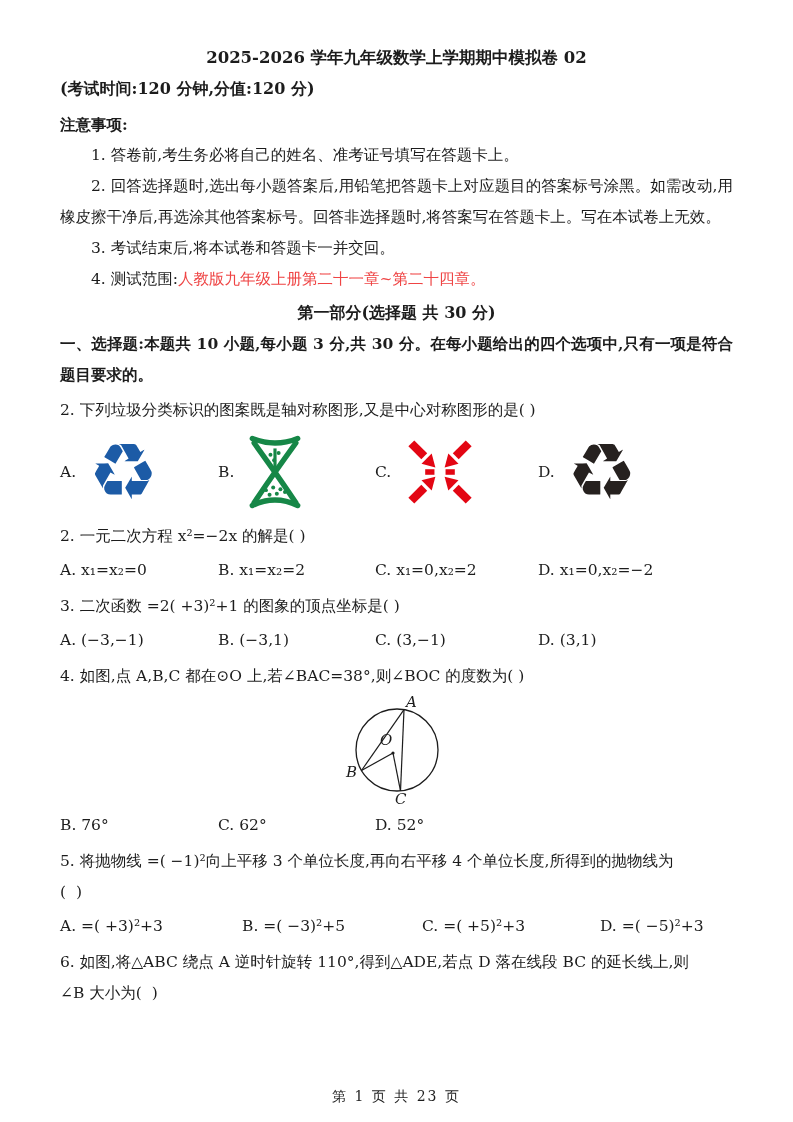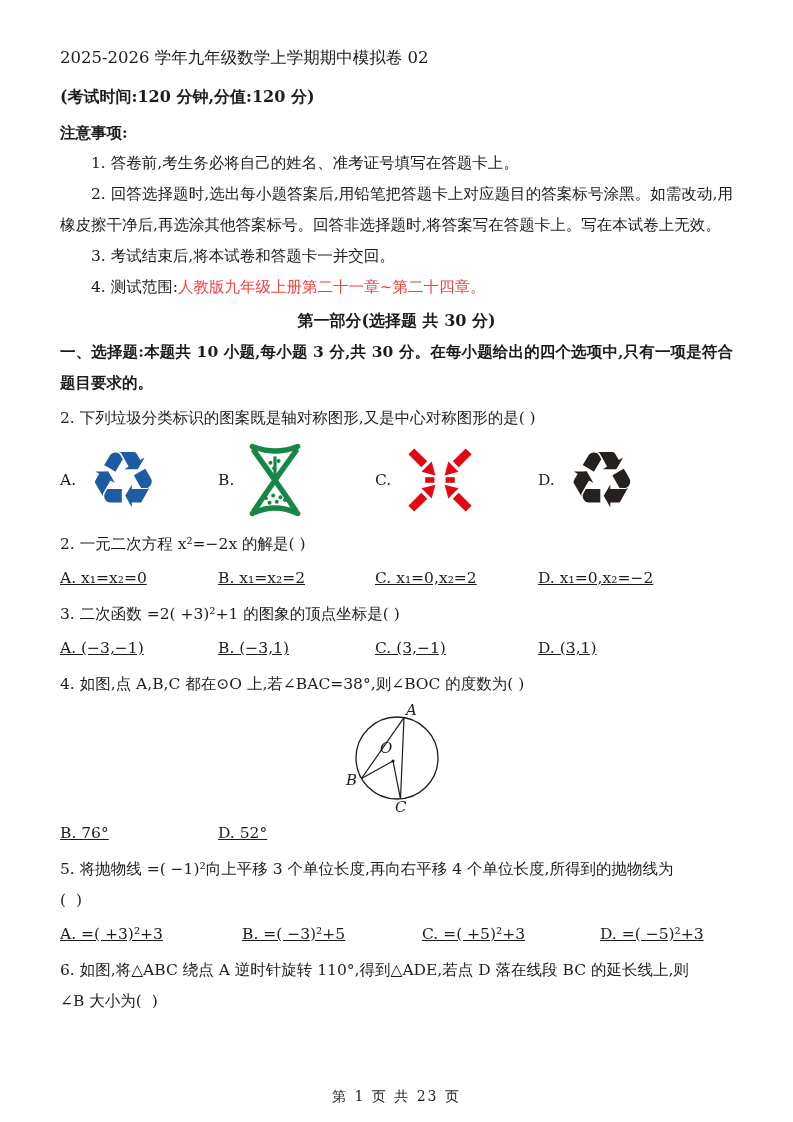--- a/index.html
+++ b/index.html
@@ -9,26 +9,26 @@
     font-family:"DejaVu Serif","Liberation Serif",serif;
     font-size:15.5px; color:#1c1c1c;
   }
   .page { position:relative; width:793px; height:1122px; padding:42px 60px 0 60px; }
   p,h1,h2,h3 { line-height:31px; font-weight:normal; }
   .bold { font-weight:bold; }
   .ind { text-indent:2em; }
   .just { text-align:justify; }
   .red { color:#ef4444; }
   .prewrap { white-space:pre-wrap; }
-  h1 { font-size:16.5px; font-weight:normal; margin-bottom:8px; }
+  h1 { font-size:16.5px; font-weight:bold; text-align:center; }
   h2 { font-size:16px;  font-weight:bold; text-align:left; margin-bottom:5px; }
   h3 { font-size:16px;  font-weight:bold; text-align:center; margin-top:2px; }
   .opts { display:grid; grid-template-columns:158px 157px 163px 1fr; margin-top:3px; }
   .opts-tight { display:grid; grid-template-columns:182px 180px 178px 1fr; margin-top:3px; }
-  .opt { line-height:31px; white-space:nowrap;text-decoration:underline; }
+  .opt { line-height:31px; white-space:nowrap; }
   .qstem { margin-top:5px; }
   .icons-row { display:grid; grid-template-columns:158px 157px 163px 1fr; align-items:center; min-height:88px; margin:2px 0 4px 0; }
   .icon-cell { display:flex; align-items:center; gap:12px; }
   .glyph-icon { font-family:"DejaVu Sans","Liberation Sans",sans-serif; font-size:78px; line-height:80px; display:inline-block; }
   .svg-icon { display:inline-flex; align-items:center; }
   .fig-wrap { display:flex; justify-content:center; margin:1px 0 5px 0; }
   .fig-wrap svg text { font-style:italic; font-size:15px; font-family:"DejaVu Serif","Liberation Serif",serif; fill:#1c1c1c; }
   .footer { position:absolute; left:0; right:0; bottom:16px; text-align:center; font-size:14px; letter-spacing:2px; }
 </style>
 </head>
@@ -134,20 +134,21 @@
       </g>
       <circle cx="71" cy="60" r="1.6" fill="#1c1c1c"></circle>
       <text x="84" y="14">A</text>
       <text x="24" y="84">B</text>
       <text x="73" y="111">C</text>
       <text x="58" y="52">O</text>
     </svg>
   </div>
   <div class="opts">
     <span class="opt">B. 76°</span>
+    <span class="opt">C. 62°</span>
     <span class="opt">D. 52°</span>
   </div>
 
   <p class="qstem prewrap">5. 将抛物线 =( −1)²向上平移 3 个单位长度,再向右平移 4 个单位长度,所得到的抛物线为</p>
   <p class="prewrap">(  )</p>
   <div class="opts-tight">
     <span class="opt">A. =( +3)²+3</span>
     <span class="opt">B. =( −3)²+5</span>
     <span class="opt">C. =( +5)²+3</span>
     <span class="opt">D. =( −5)²+3</span>

